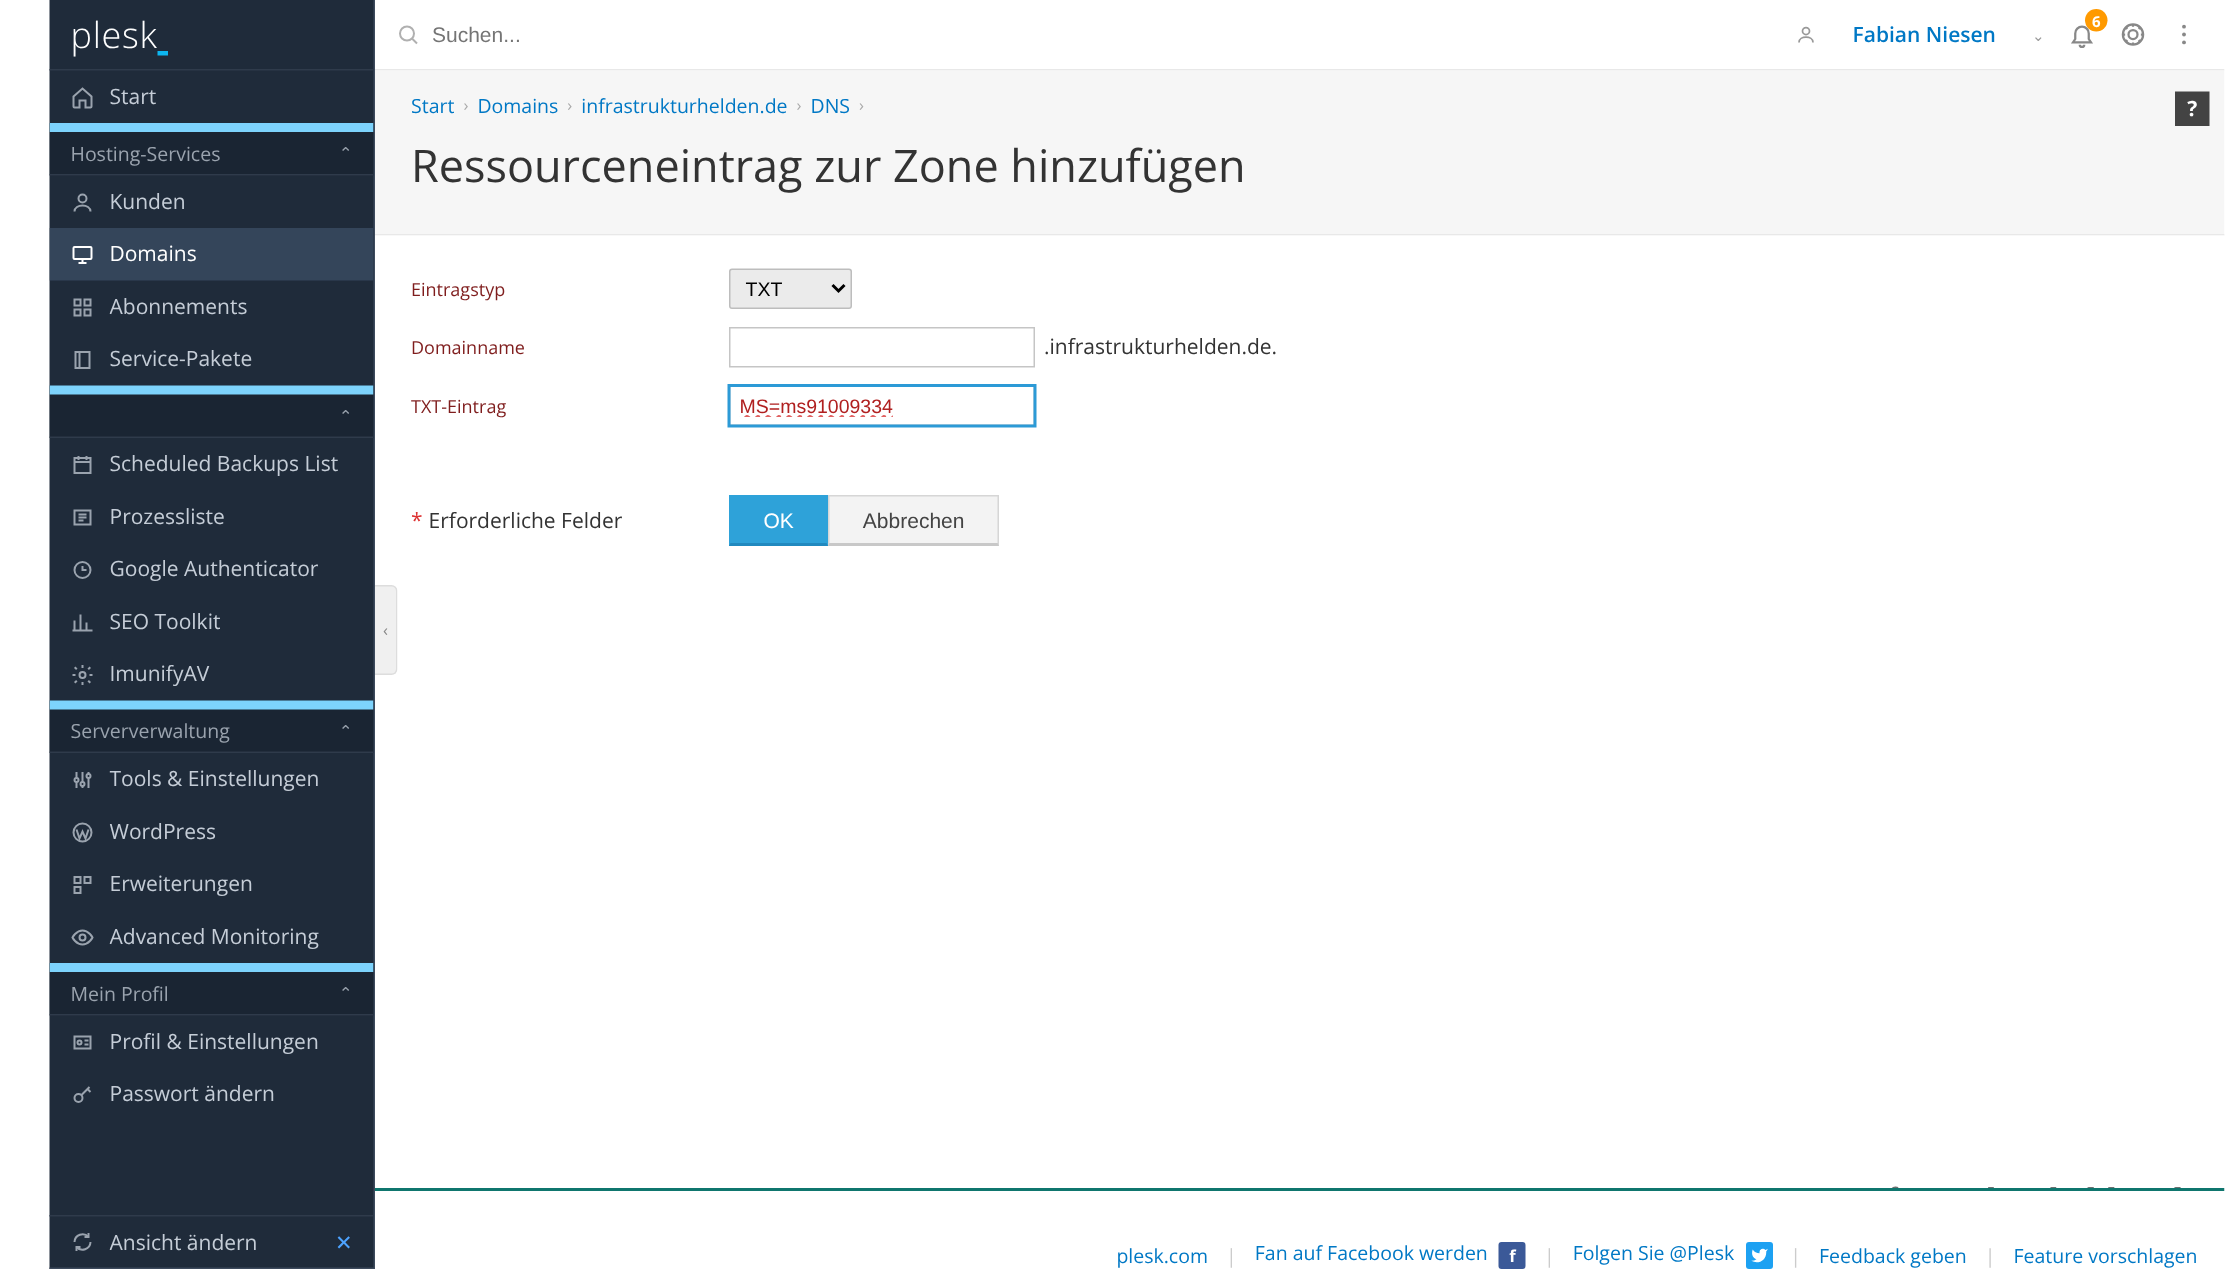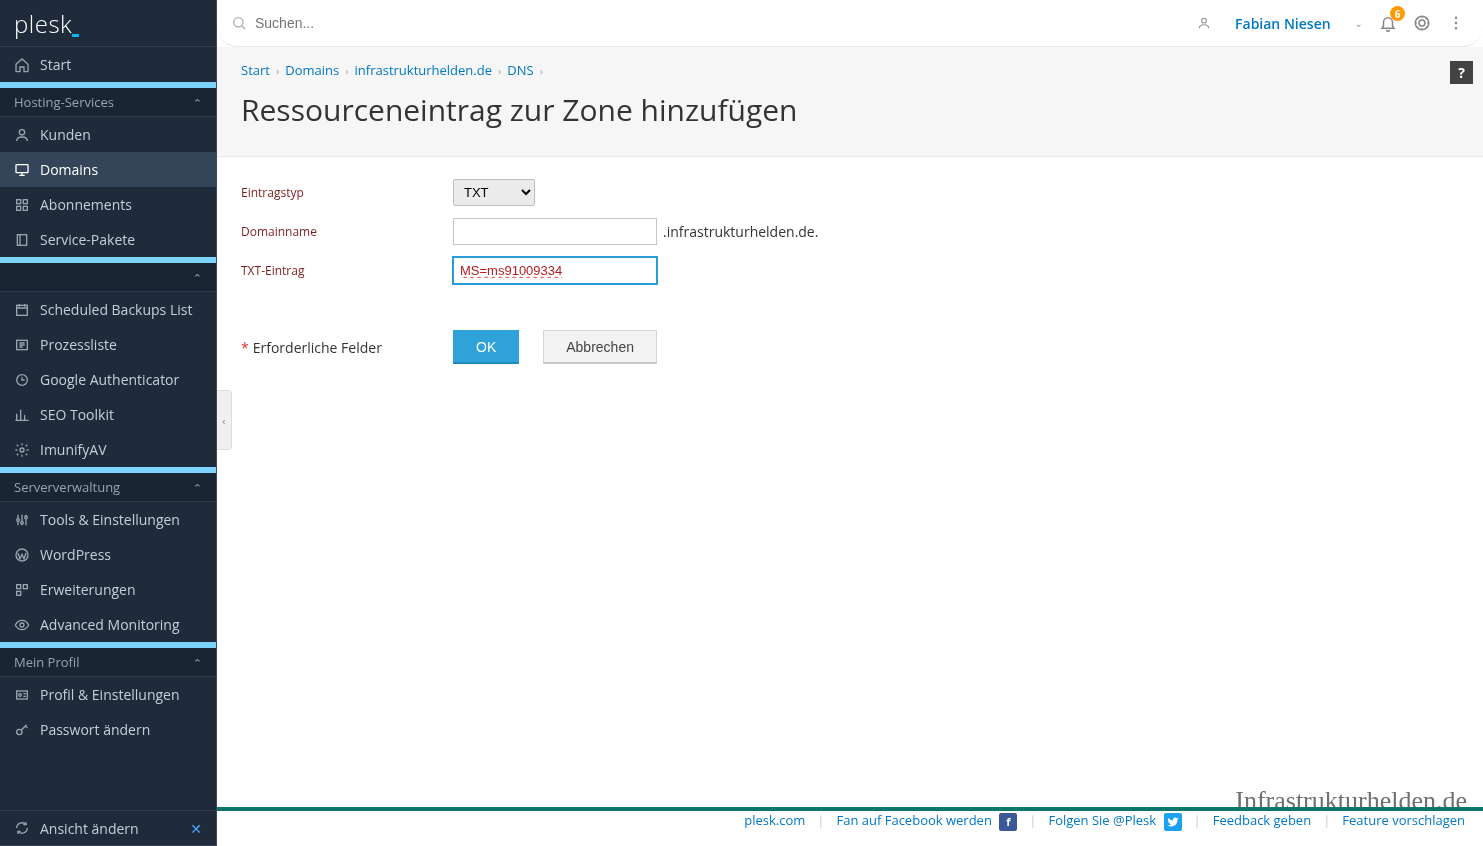--- a/index.html
+++ b/index.html
@@ -1,19 +1,19 @@
 <!DOCTYPE html>
 <html><head>
 <meta charset="utf-8">
 <style>
   * { box-sizing: border-box; margin: 0; padding: 0; }
   html, body { height: 100%; font-family: "Open Sans", "Segoe UI", Arial, sans-serif; font-size: 14px; color: #222; }
   body { display: flex; flex-direction: column; height: 846px; width: 1483px; overflow: hidden; }
 
-  .app { display: flex; flex: 1; min-height: 0; }
+  .app { display: flex; flex: 1; min-height: 0; margin-left: 33px; }
 
   
   .sidebar { width: 217px; background: #1f2b3a; color: #c5cdd7; display: flex; flex-direction: column; position: relative; border-bottom: 1px solid #3d4a5c; border-right: 1px solid #3d4a5c;}
   .logo-wrap { height: 47px; display: flex; align-items: center; padding: 0 14px; border-bottom: 1px solid #2f3b4b; }
   .logo { font-size: 24px; color: #fff; font-weight: 300; letter-spacing: 0.5px; }
   .logo-underline { border-bottom: 3px solid #0db6f0; padding-bottom: 0px; display: inline-block; line-height: 0.9;}
 
   .nav { flex: 1; overflow-y: auto; }
   .nav-item, .nav-section {
     display: flex; align-items: center; padding: 0 14px; height: 35px; cursor: pointer;
@@ -29,21 +29,21 @@
 
   .sidebar-bottom {}
 
   
   .collapse-handle { position: absolute; left: 217px; top: 390px; width: 15px; height: 60px; background: #f0f0f0; border: 1px solid #ddd; border-left: none; border-radius: 0 4px 4px 0; display: flex; align-items: center; justify-content: center; font-size: 11px; color: #888; cursor: pointer; z-index: 5;}
 
   
   .main-col { flex: 1; display: flex; flex-direction: column; min-width: 0; position: relative; }
 
   
-  .topbar { height: 47px; border-bottom: 1px solid #e8e8e8; display: flex; align-items: center; padding: 0 18px 0 14px; gap: 8px; background: #fff; border-radius: 20px; }
+  .topbar { height: 47px; border-bottom: 1px solid #e8e8e8; display: flex; align-items: center; padding: 0 18px 0 14px; gap: 8px; background: #fff; }
   .search-wrap { display: flex; align-items: center; gap: 8px; flex: 1; }
   .search-wrap .icon { color: #b0b0b0; width: 16px; height: 16px; display: inline-flex; align-items: center; justify-content: center;}
   .search-input { border: none; outline: none; font-size: 14px; color: #888; width: 300px; background: transparent;}
   .topbar-right { display: flex; align-items: center; gap: 16px; }
   .user-info { display: flex; align-items: center; gap: 24px; color: #0078c5; cursor: pointer; }
   .user-info .icon { color: #999; }
   .tb-icon { color: #888; width: 18px; height: 18px; display: inline-flex; align-items: center; justify-content: center; cursor: pointer; position: relative; }
   .badge { position: absolute; top: -8px; right: -8px; background: #ff9a00; color: #fff; border-radius: 8px; min-width: 15px; height: 15px; font-size: 10px; display: flex; align-items: center; justify-content: center; font-weight: bold; padding: 0 3px;}
 
   
@@ -58,30 +58,30 @@
   .form-row { display: flex; align-items: center; margin-bottom: 12px; }
   .form-label { width: 212px; color: #7f1d1d; font-size: 12px; }
   .form-field { display: flex; align-items: center; gap: 6px; }
   select.select { height: 27px; border: 1px solid #bdbdbd; background: #ebebeb; padding: 2px 6px; border-radius: 2px; font-size: 13px; min-width: 82px;}
   input.text { height: 27px; border: 1px solid #c5c5c5; padding: 2px 6px; font-size: 13px; width: 204px; }
   input.text.focused { outline: 2px solid #2c9ad6; outline-offset: -1px; color: #b02020; text-decoration: underline wavy #e06060; }
   .domain-suffix { color: #333; }
   .req-note { color: #333; font-size: 14px; }
   .req-note .star { color: #d33; margin-right: 4px; }
 
-  .btn-row { display: flex; gap: 24px; align-items: center; }
+  .btn-row { display: flex; gap: 0; align-items: center; }
   .btn { height: 34px; padding: 0 22px; border: 1px solid transparent; cursor: pointer; font-size: 14px; display: inline-flex; align-items: center; justify-content: center; }
   .btn-primary { background: #2ea2d9; color: #fff; border-bottom: 2px solid #2189bf;}
   .btn-default { background: #f3f3f3; color: #444; border: 1px solid #d6d6d6; border-bottom: 2px solid #c8c8c8;}
 
   
   .watermark { position: absolute; right: 16px; bottom: 30px; font-size: 26px; color: #6f6f6f; font-family: Georgia, serif;}
 
   
-  .footer { position: absolute; bottom: 0; left: 0; right: 0; height: 39px; border-top: 4px solid #0f766e; display: flex; align-items: flex-start; justify-content: flex-end; gap: 12px; padding: 0 18px; background: #fff; font-size: 13px; color: #555;}
+  .footer { position: absolute; bottom: 0; left: 0; right: 0; height: 54px; border-top: 2px solid #0f766e; display: flex; align-items: flex-end; justify-content: flex-end; gap: 12px; padding: 0 18px; background: #fff; font-size: 13px; color: #555;}
   .footer a { color: #0078c5; text-decoration: none; cursor: pointer; }
   .footer .sep { color: #ccc; }
   .social-icon { display: inline-flex; width: 18px; height: 18px; align-items: center; justify-content: center; color: #fff; font-size: 11px; font-weight: bold; border-radius: 2px; margin-left: 4px; vertical-align: middle;}
   .fb { background: #3b5998; }
   .tw { background: #1da1f2; }
 
   svg { width: 100%; height: 100%; }
 </style>
 </head>
 <body>

